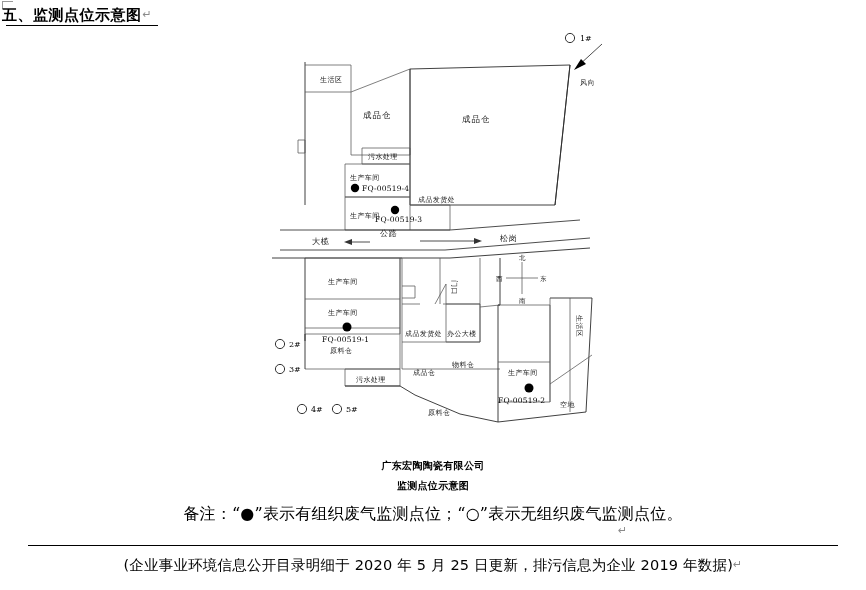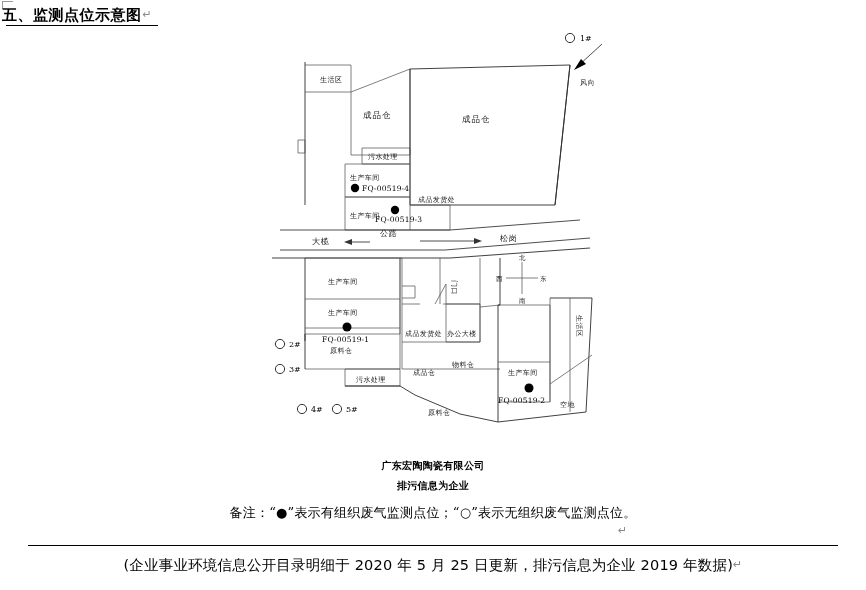--- a/index.html
+++ b/index.html
@@ -69,21 +69,21 @@
     letter-spacing: 0.3px;
   }
   .caption-1 { top: 459px; }
   .caption-2 { top: 479px; }
   .note-line {
     position: absolute;
     width: 100%;
     top: 504px;
     text-align: center;
     font-family: "DejaVu Serif", serif;
-    font-size: 13px;
+    font-size: 16px;
     letter-spacing: 0.2px;
   }
   .trailing-pilcrow {
     position: absolute;
     left: 618px;
     top: 524px;
     font-size: 11px;
     color: #8a8a8a;
   }
   .footer-rule {
@@ -294,20 +294,20 @@
 
   <circle class="dot-open" cx="52" cy="387" r="4.6"></circle>
   <text class="pt" x="61" y="390">4#</text>
   <circle class="dot-open" cx="87" cy="387" r="4.6"></circle>
   <text class="pt" x="96" y="390">5#</text>
 
 </svg>
 </div>
 
 <div class="caption-line caption-1">广东宏陶陶瓷有限公司</div>
-<div class="caption-line caption-2">排污信息为企业</div>
+<div class="caption-line caption-2">监测点位示意图</div>
 <div class="note-line">备注：“●”表示有组织废气监测点位；“○”表示无组织废气监测点位。</div>
 <div class="trailing-pilcrow">↵</div>
 
 <div class="footer-rule"></div>
 <div class="footer-text">
   <span>(企业事业环境信息公开目录明细于 2020 年 5 月 25 日更新，排污信息为企业 2019 年数据)</span><span class="pilcrow">↵</span>
 </div>
 
 </body></html>

